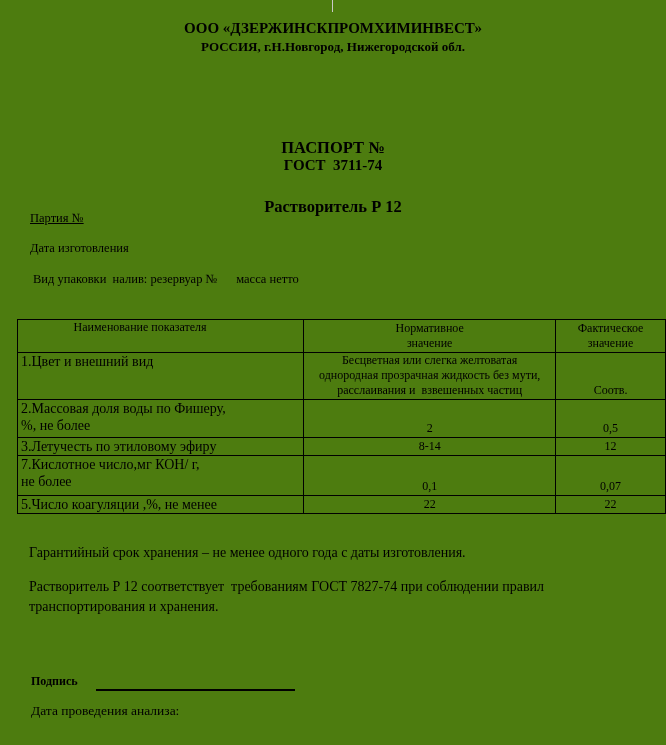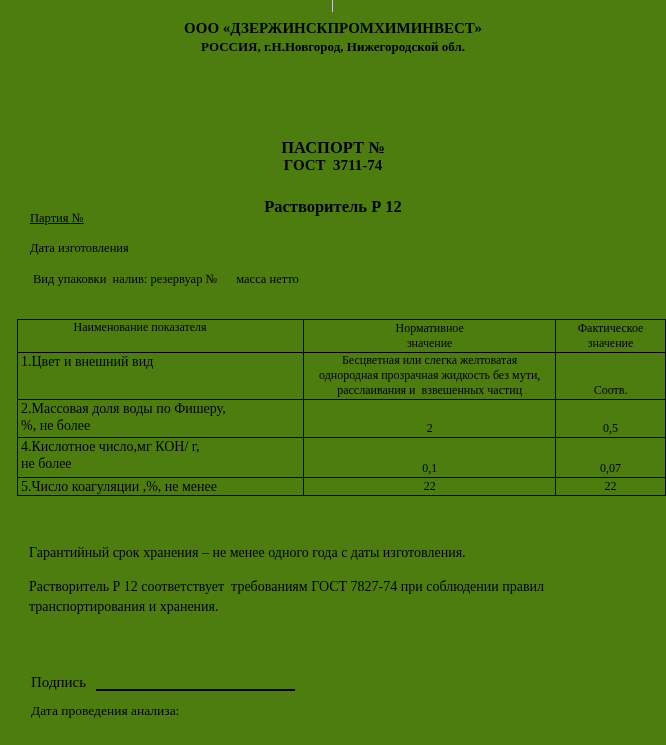--- a/index.html
+++ b/index.html
@@ -54,21 +54,21 @@
   tr.r2 td { height: 36px; }
   tr.r3 td { height: 17px; vertical-align: middle; }
   tr.r4 td { height: 38px; }
   tr.r5 td { height: 17px; vertical-align: middle; }
   td.vb { vertical-align: bottom !important; padding-bottom: 1px !important; }
 
   .para { left: 29px; font-size: 14px; line-height: 19.5px; }
   .p-guarantee  { top: 543px; }
   .p-conformity { top: 577px; }
 
-  .sig-label  { left: 31px; top: 674px; font-size: 15px; }
+  .sig-label  { left: 31px; top: 674px; font-size: 12px; font-weight: bold; }
   .sig-line   { position: absolute; left: 96px; top: 689px; width: 199px; height: 2px; background: #000; }
   .date-label { left: 31px; top: 703px; font-size: 13.5px; }
 </style>
 </head>
 <body>
 
 <div class="page">
 
   <div class="scan-artifact"></div>
 
@@ -101,22 +101,27 @@
 однородная прозрачная жидкость без мути,
 расслаивания и  взвешенных частиц</td>
         <td class="c-fact vb">Соотв.</td>
       </tr>
       <tr class="r2">
         <td class="c-name">2.Массовая доля воды по Фишеру,
 %, не более</td>
         <td class="c-norm vb">2</td>
         <td class="c-fact vb">0,5</td>
       </tr>
+      <tr class="r3">
+        <td class="c-name">3.Летучесть по этиловому эфиру</td>
+        <td class="c-norm">8-14</td>
+        <td class="c-fact">12</td>
+      </tr>
       <tr class="r4">
-        <td class="c-name">4.Кислотное число,мг КОН/ г,
+        <td class="c-name">7.Кислотное число,мг КОН/ г,
 не более</td>
         <td class="c-norm vb">0,1</td>
         <td class="c-fact vb">0,07</td>
       </tr>
       <tr class="r5">
         <td class="c-name">5.Число коагуляции ,%, не менее</td>
         <td class="c-norm">22</td>
         <td class="c-fact">22</td>
       </tr>
     </tbody>

